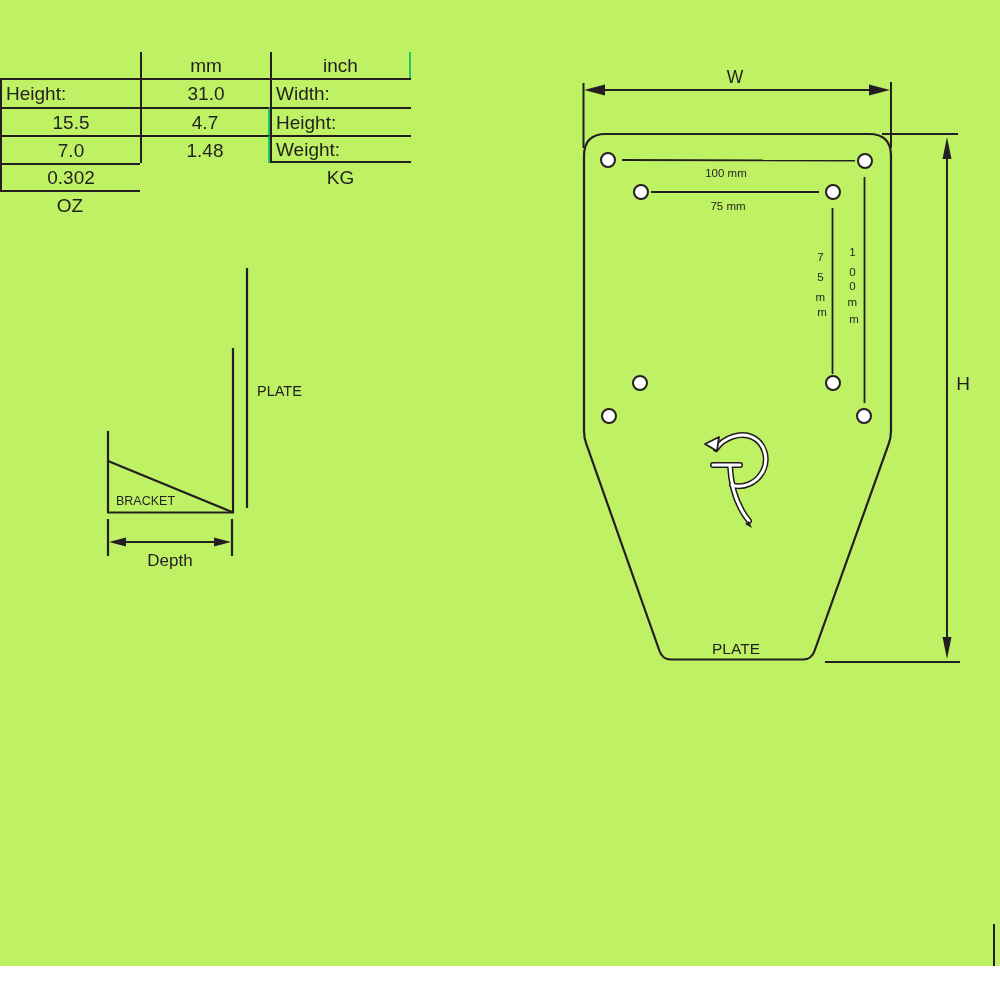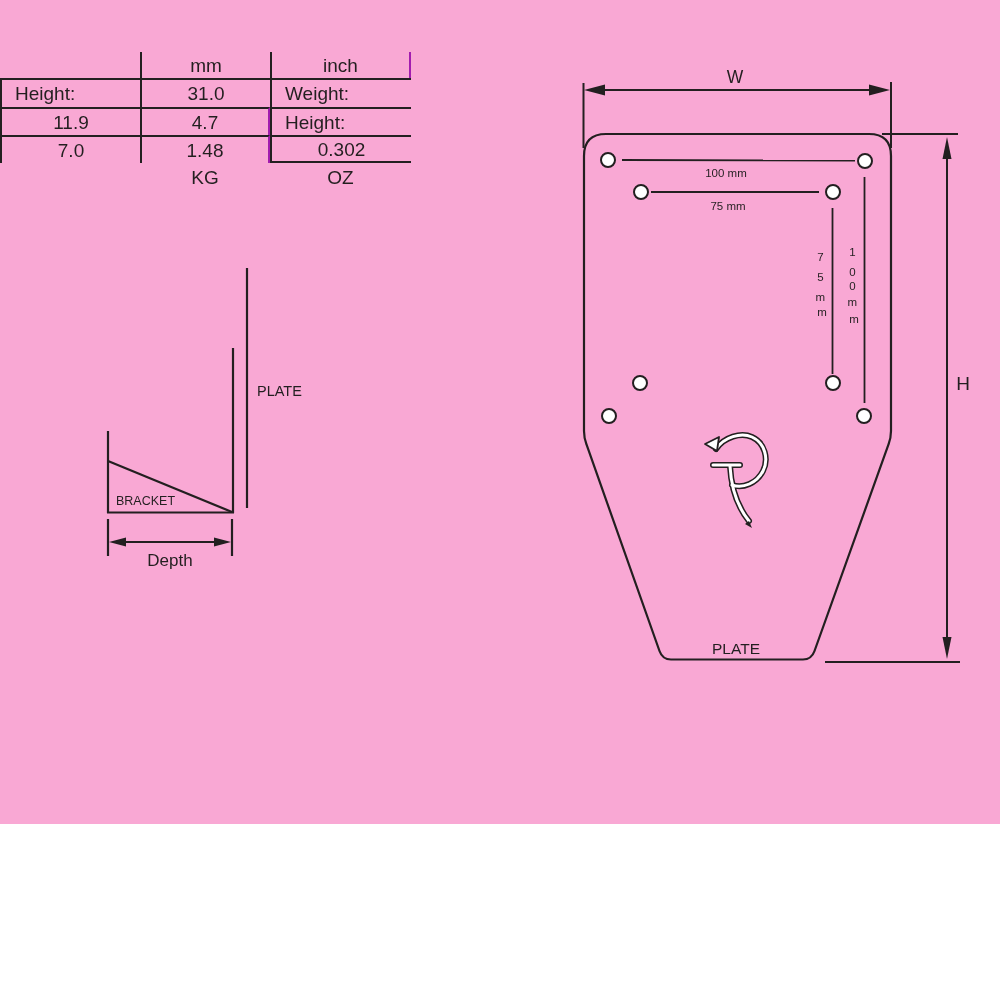--- a/index.html
+++ b/index.html
@@ -1,34 +1,34 @@
 <!DOCTYPE html>
 <html><head>
 <meta charset="utf-8">
 <style>
   html,body{margin:0;padding:0;background:#ffffff;}
   #canvas{
-    position:relative;width:1000px;height:824px;background:#f9a8d4;
+    position:relative;width:1000px;height:966px;background:#bef264;
     font-family:"Liberation Sans", sans-serif;color:#231f20;overflow:hidden;
   }
   
   .spec-table{
     position:absolute;left:0;top:52px;
     display:grid;
     grid-template-columns:140px 130px 141px;
     grid-template-rows:26px 29px 28px 28px 29px 26px;
     font-size:19px;line-height:1;color:#231f20;
   }
   .spec-table .c{
     box-sizing:border-box;display:flex;align-items:center;justify-content:center;
     white-space:nowrap;
   }
-  .spec-table .lab{justify-content:flex-start;padding-left:13px;}
+  .spec-table .lab{justify-content:flex-start;padding-left:4px;}
   .spec-table .vl{border-left:2px solid #231f20;}
-  .spec-table .vr{border-right:2px solid #a21caf;}
+  .spec-table .vr{border-right:2px solid #22c55e;}
   .spec-table .bt{border-top:2px solid #231f20;}
   .spec-table .bb{border-bottom:2px solid #231f20;}
   
   svg{position:absolute;overflow:visible;}
   svg text{fill:#231f20;font-family:"Liberation Sans", sans-serif;}
   .stray-line{position:absolute;left:993px;top:924px;width:2px;height:66px;background:#231f20;}
 </style>
 </head>
 <body>
 
@@ -36,28 +36,29 @@
 
   <div class="spec-table">
 
     <div class="c"></div>
     <div class="c vl">mm</div>
     <div class="c vl vr">inch</div>
 
     <div class="c lab vl bt">Height:</div>
     <div class="c vl bt">31.0</div>
 
-    <div class="c lab vl bt">Weight:</div>
-    <div class="c vl bt">11.9</div>
+    <div class="c lab vl bt">Width:</div>
+    <div class="c vl bt">15.5</div>
     <div class="c vl vr bt">4.7</div>
 
     <div class="c lab vl bt">Height:</div>
     <div class="c vl bt">7.0</div>
     <div class="c vl vr bt">1.48</div>
 
+    <div class="c lab vl bt bb">Weight:</div>
     <div class="c vl bt bb">0.302</div>
 
     <div class="c"></div>
     <div class="c">KG</div>
     <div class="c">OZ</div>
   </div>
 
   <svg style="left:90px;top:260px" width="230" height="315" viewBox="0 0 230 315">
     <g stroke="#231f20" stroke-width="2.2" fill="none">
       <line x1="157" y1="8" x2="157" y2="248"></line>

